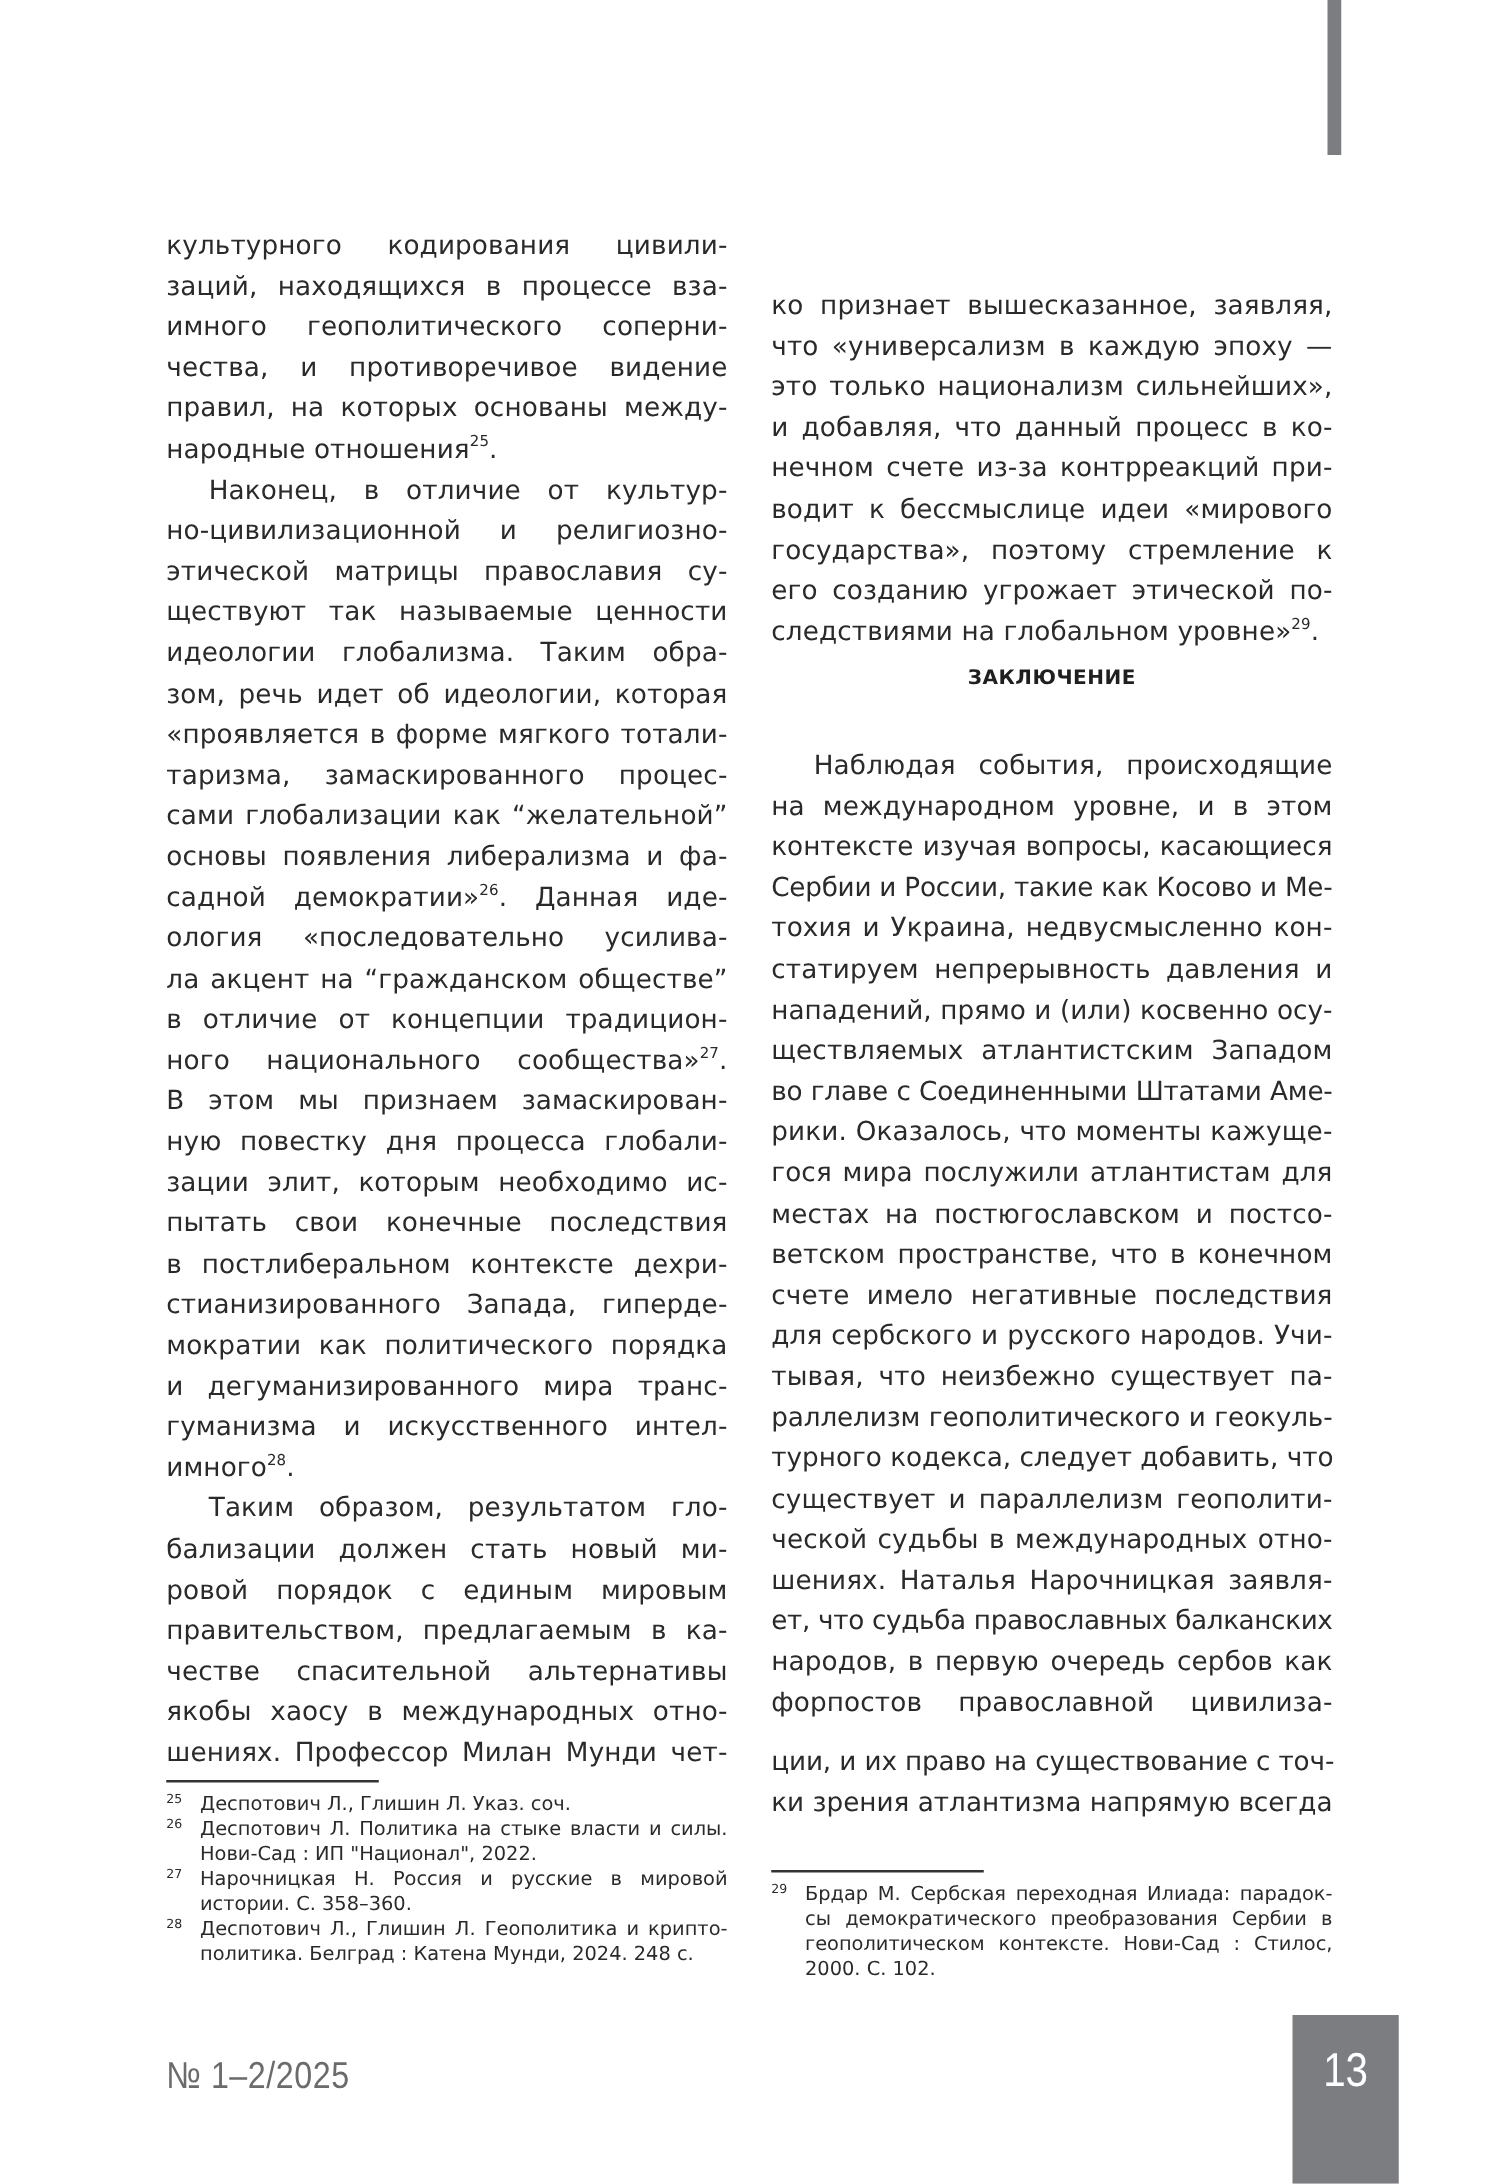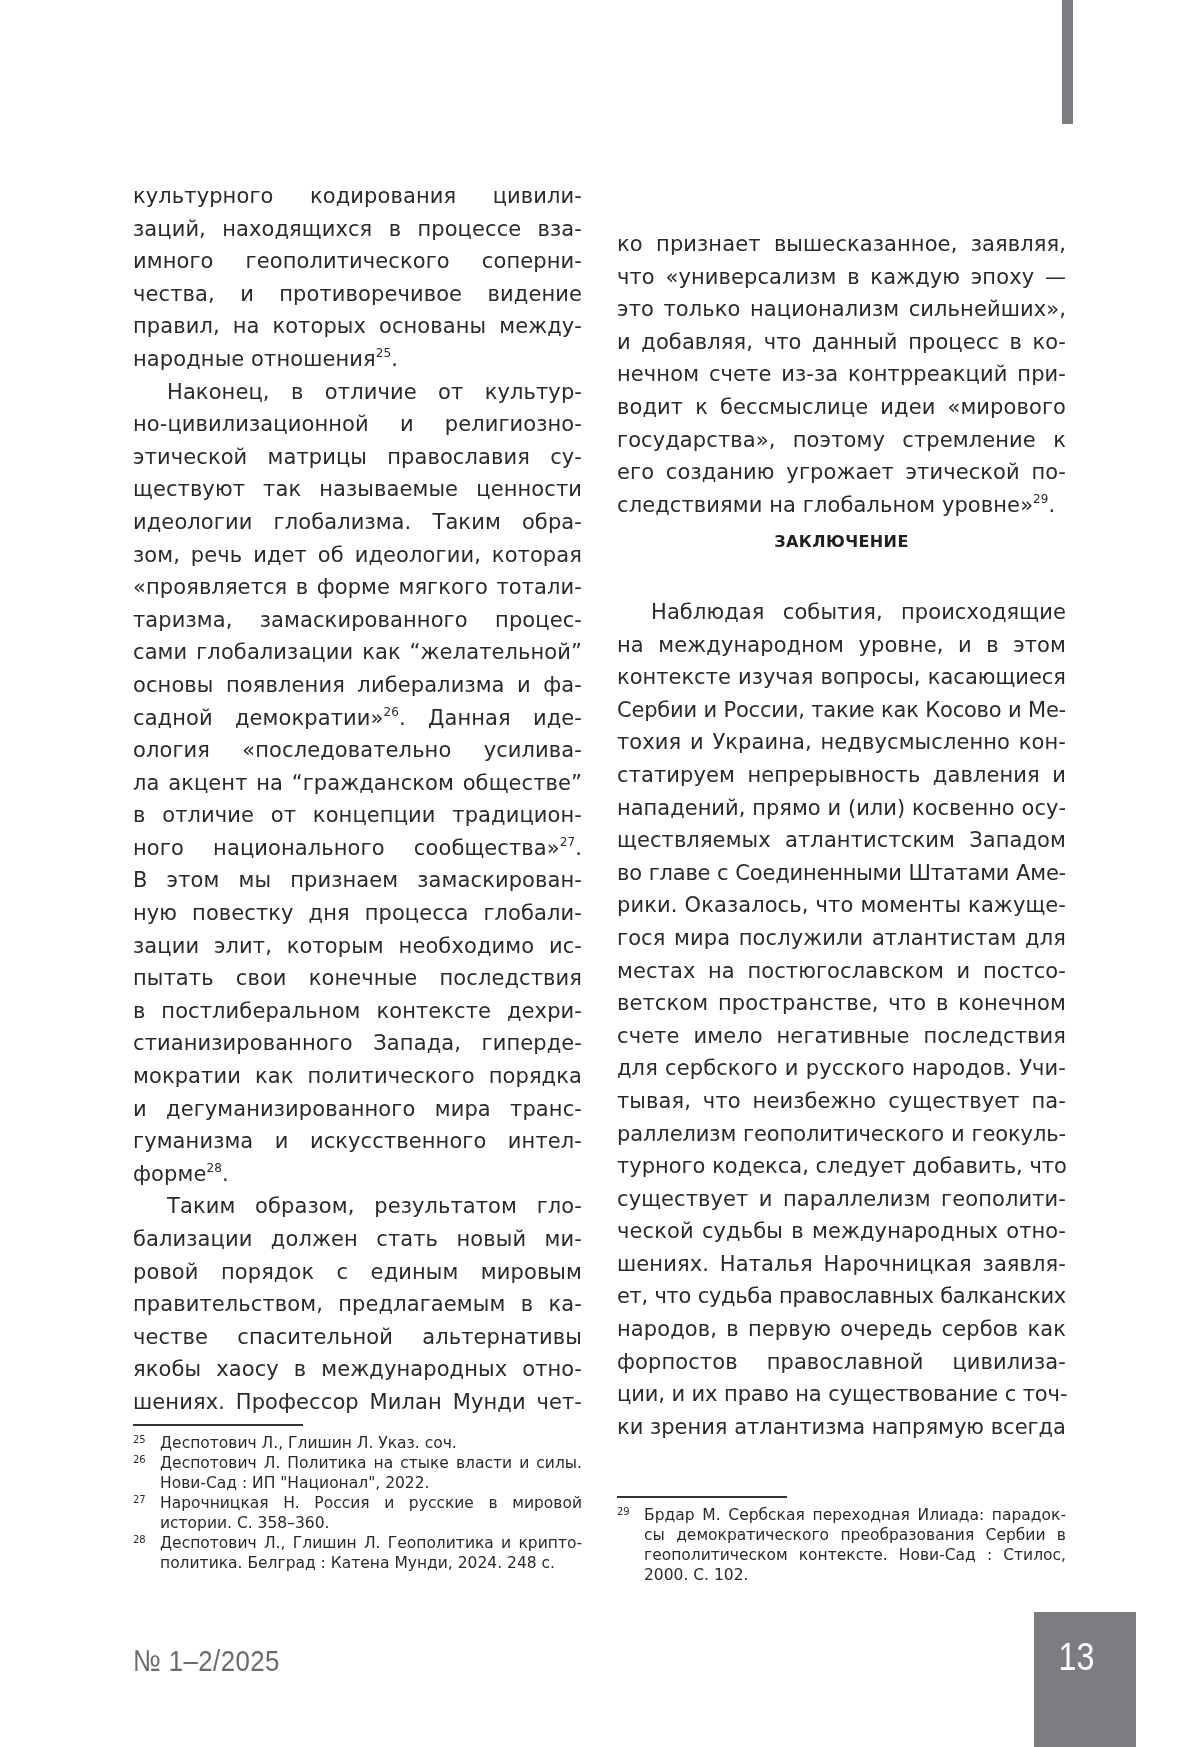--- a/index.html
+++ b/index.html
@@ -18,21 +18,21 @@
                font-weight: bold; font-size: 16px; letter-spacing: 0.4px; color: #1f1f1f; }
     .col-right-2 { left: 617px; top: 596px; }
     .fn-rule { position: absolute; height: 1.5px; background: #333; width: 170px; }
     .fn-block { position: absolute; width: 449px; font-size: 15.5px; line-height: 20px; color: #2a2a2a; }
     .fn { position: relative; padding-left: 27px; }
     .fn .num { position: absolute; left: 0; top: -3px; font-size: 10px; }
     .fn .fline { display: block; text-align: justify; text-align-last: justify; white-space: nowrap; }
     .fn .fline.last { text-align-last: left; }
     .footer-issue { position: absolute; left: 133px; top: 1644px; font-family: "Liberation Sans", sans-serif;
                     font-size: 30px; color: #6b6b6b; transform: scaleX(0.86); transform-origin: left center; letter-spacing: 0.5px; }
-    .page-box { position: absolute; left: 1034px; top: 1612px; width: 102px; height: 135px; background: #7c7d80; }
+    .page-box { position: absolute; left: 1034px; top: 1612px; width: 85px; height: 135px; background: #7c7d80; }
     .page-num { position: absolute; left: 0; width: 85px; top: 24px; text-align: center;
                 font-family: "Liberation Sans", sans-serif; font-size: 38px; color: #ffffff;
                 transform: scaleX(0.85); }
   </style>
 </head>
 <body>
 
 <div class="edge-tab"></div>
 
 <div class="column col-left" id="col-left">
@@ -59,21 +59,21 @@
     <div class="line"><span>ного национального сообщества»</span><sup>27</sup><span>.</span></div>
     <div class="line"><span>В этом мы признаем замаскирован-</span></div>
     <div class="line"><span>ную повестку дня процесса глобали-</span></div>
     <div class="line"><span>зации элит, которым необходимо ис-</span></div>
     <div class="line"><span>пытать свои конечные последствия</span></div>
     <div class="line"><span>в постлиберальном контексте дехри-</span></div>
     <div class="line"><span>стианизированного Запада, гиперде-</span></div>
     <div class="line"><span>мократии как политического порядка</span></div>
     <div class="line"><span>и дегуманизированного мира транс-</span></div>
     <div class="line"><span>гуманизма и искусственного интел-</span></div>
-    <div class="line last"><span>форме</span><sup>28</sup><span>.</span></div>
+    <div class="line last"><span>имного</span><sup>28</sup><span>.</span></div>
     <div class="line indent"><span>Таким образом, результатом гло-</span></div>
     <div class="line"><span>бализации должен стать новый ми-</span></div>
     <div class="line"><span>ровой порядок с единым мировым</span></div>
     <div class="line"><span>правительством, предлагаемым в ка-</span></div>
     <div class="line"><span>честве спасительной альтернативы</span></div>
     <div class="line"><span>якобы хаосу в международных отно-</span></div>
     <div class="line"><span>шениях. Профессор Милан Мунди чет-</span></div>
   </div>
 <div class="column col-right" id="col-right-top">
     <div class="line"><span>ко признает вышесказанное, заявляя,</span></div>
@@ -107,21 +107,21 @@
     <div class="line"><span>для сербского и русского народов. Учи-</span></div>
     <div class="line"><span>тывая, что неизбежно существует па-</span></div>
     <div class="line" style="letter-spacing: -0.1px;"><span>раллелизм геополитического и геокуль-</span></div>
     <div class="line" style="letter-spacing: 0px;"><span>турного кодекса, следует добавить, что</span></div>
     <div class="line"><span>существует и параллелизм геополити-</span></div>
     <div class="line"><span>ческой судьбы в международных отно-</span></div>
     <div class="line"><span>шениях. Наталья Нарочницкая заявля-</span></div>
     <div class="line" style="letter-spacing: -0.3px;"><span>ет, что судьба православных балканских</span></div>
     <div class="line"><span>народов, в первую очередь сербов как</span></div>
     <div class="line"><span>форпостов православной цивилиза-</span></div>
-    <div class="line" style="letter-spacing: -0.1px;"><span>ции, и их право на существование с точ-</span></div>
+    <div class="line" style="letter-spacing: -0.1px; margin-top: 15px;"><span>ции, и их право на существование с точ-</span></div>
     <div class="line" style="letter-spacing: 0px;"><span>ки зрения атлантизма напрямую всегда</span></div>
   </div>
 
 <div class="fn-rule" style="left:133px; top:1424px;"></div>
 <div class="fn-block" style="left:133px; top:1433px;" id="fn-left">
     <div class="fn">
       <span class="num">25</span>
       <span class="fline last">Деспотович Л., Глишин Л. Указ. соч.</span>
     </div>
     <div class="fn">

